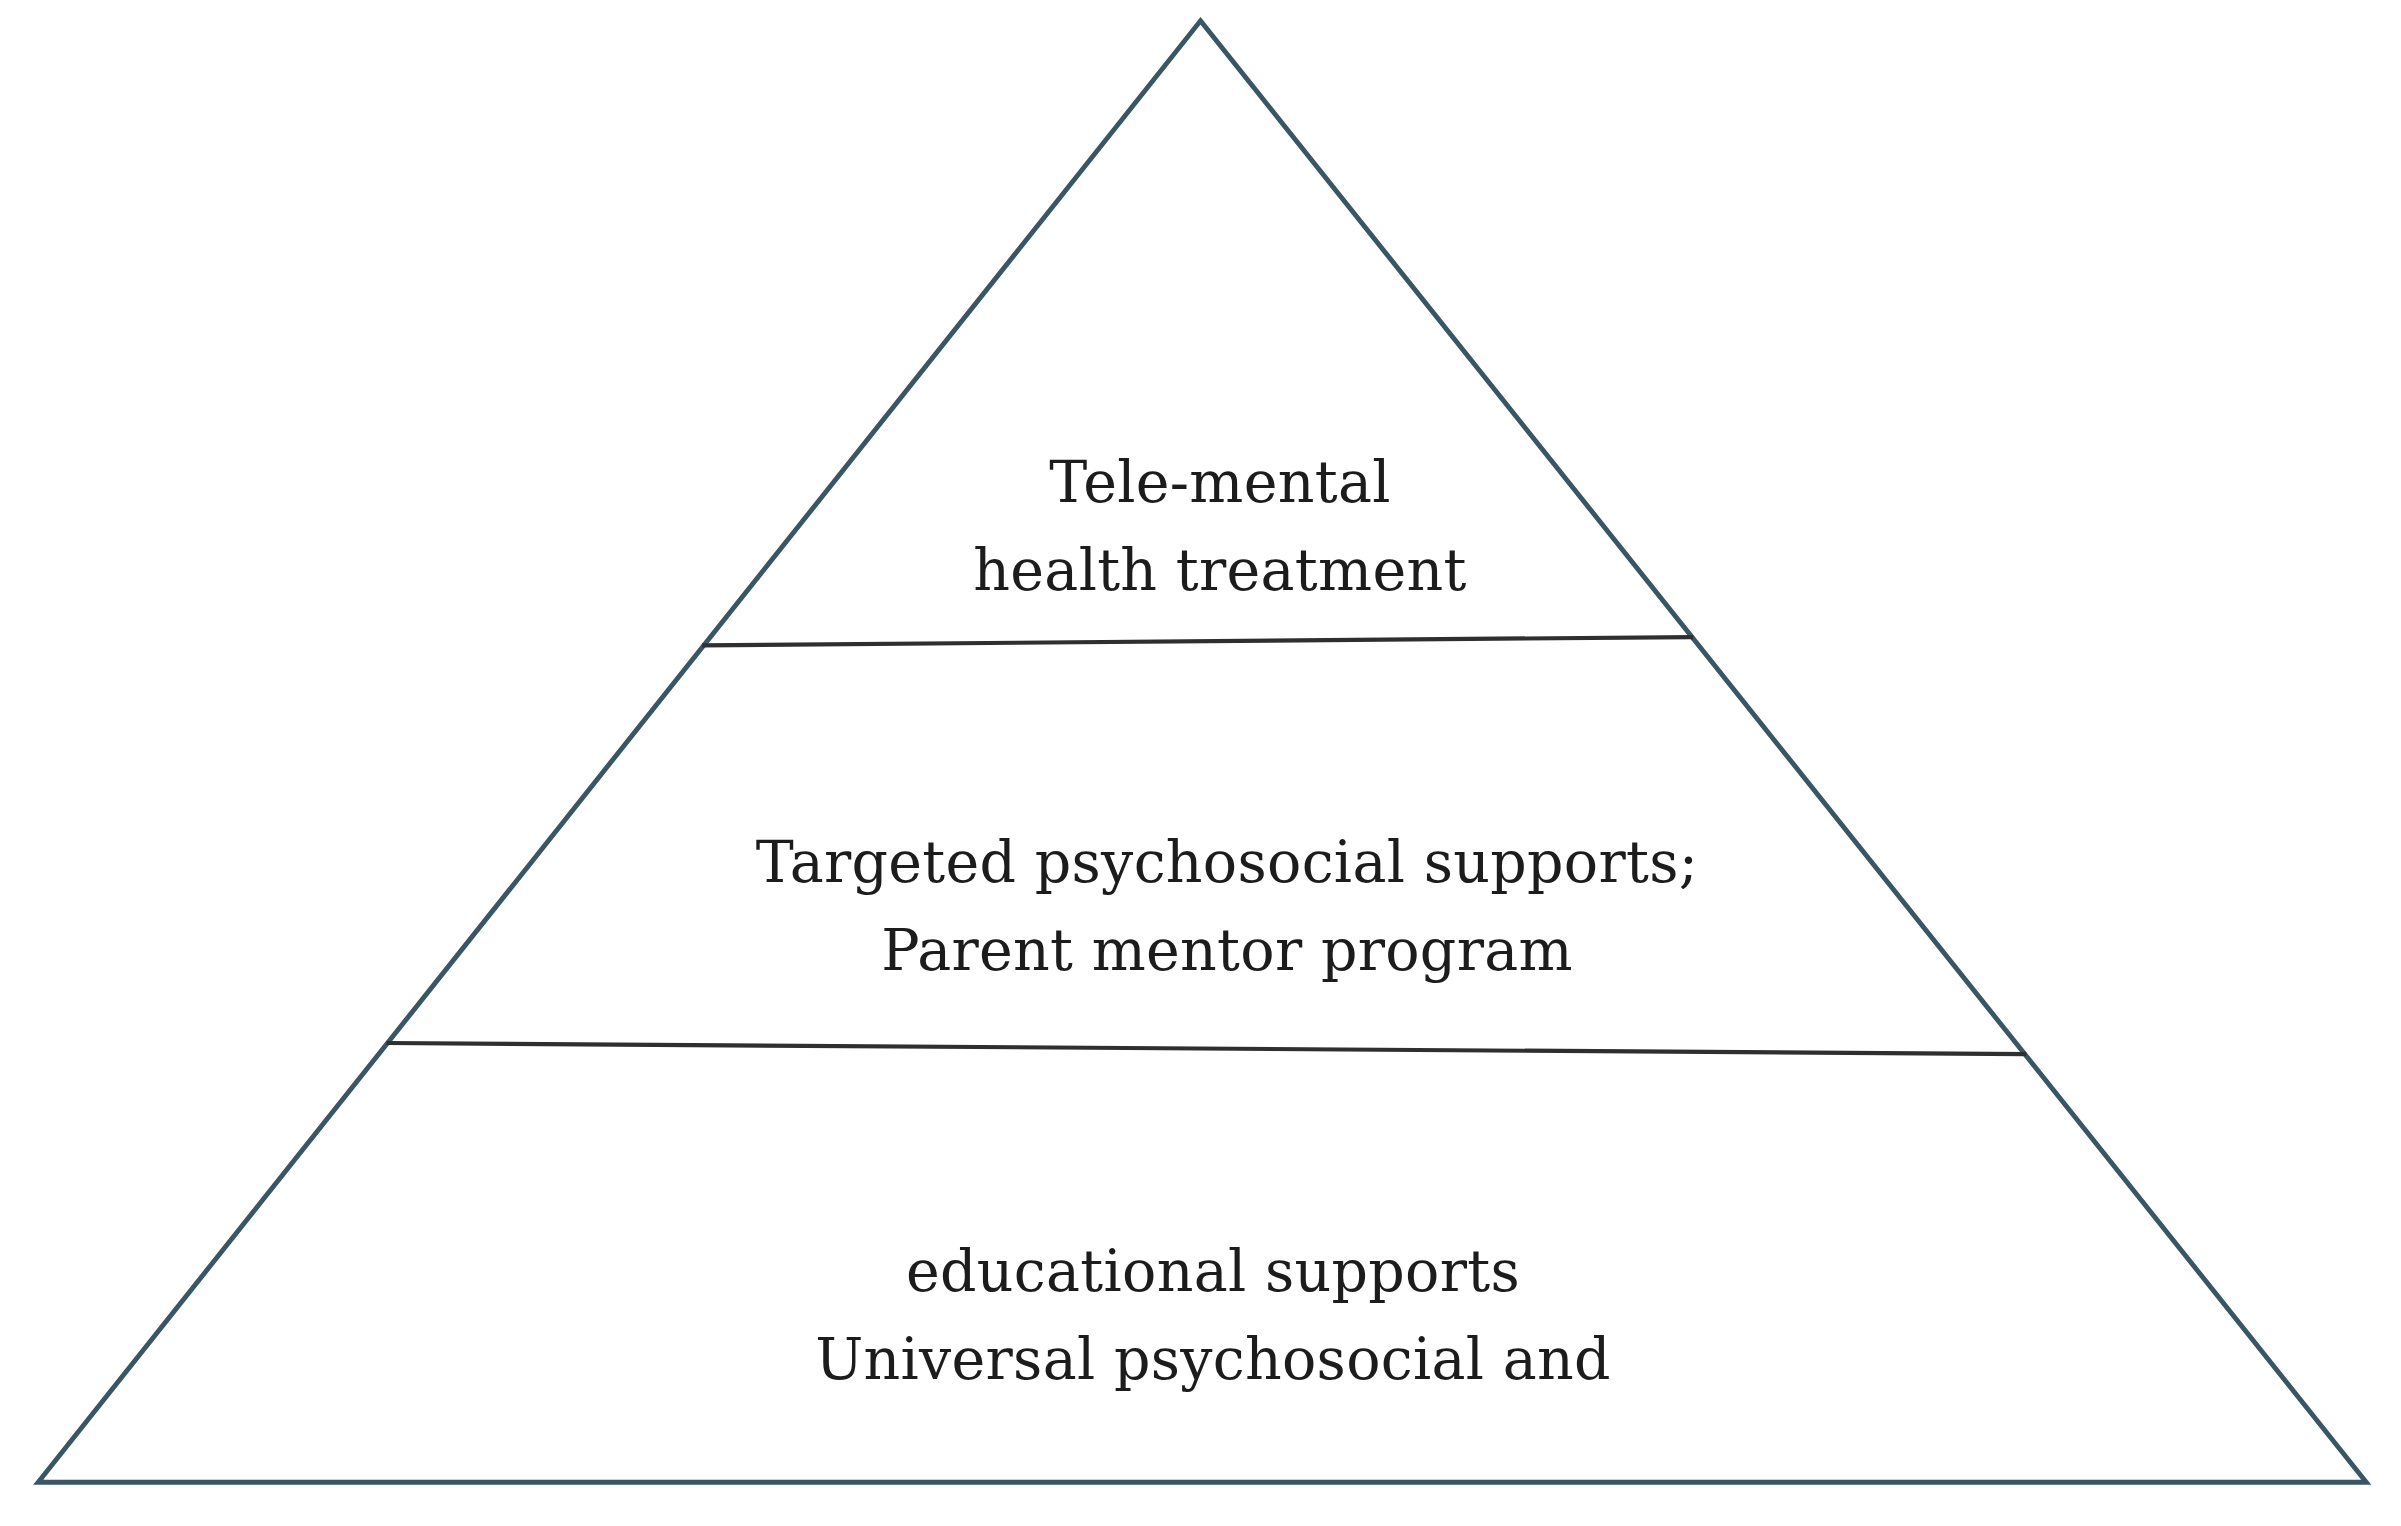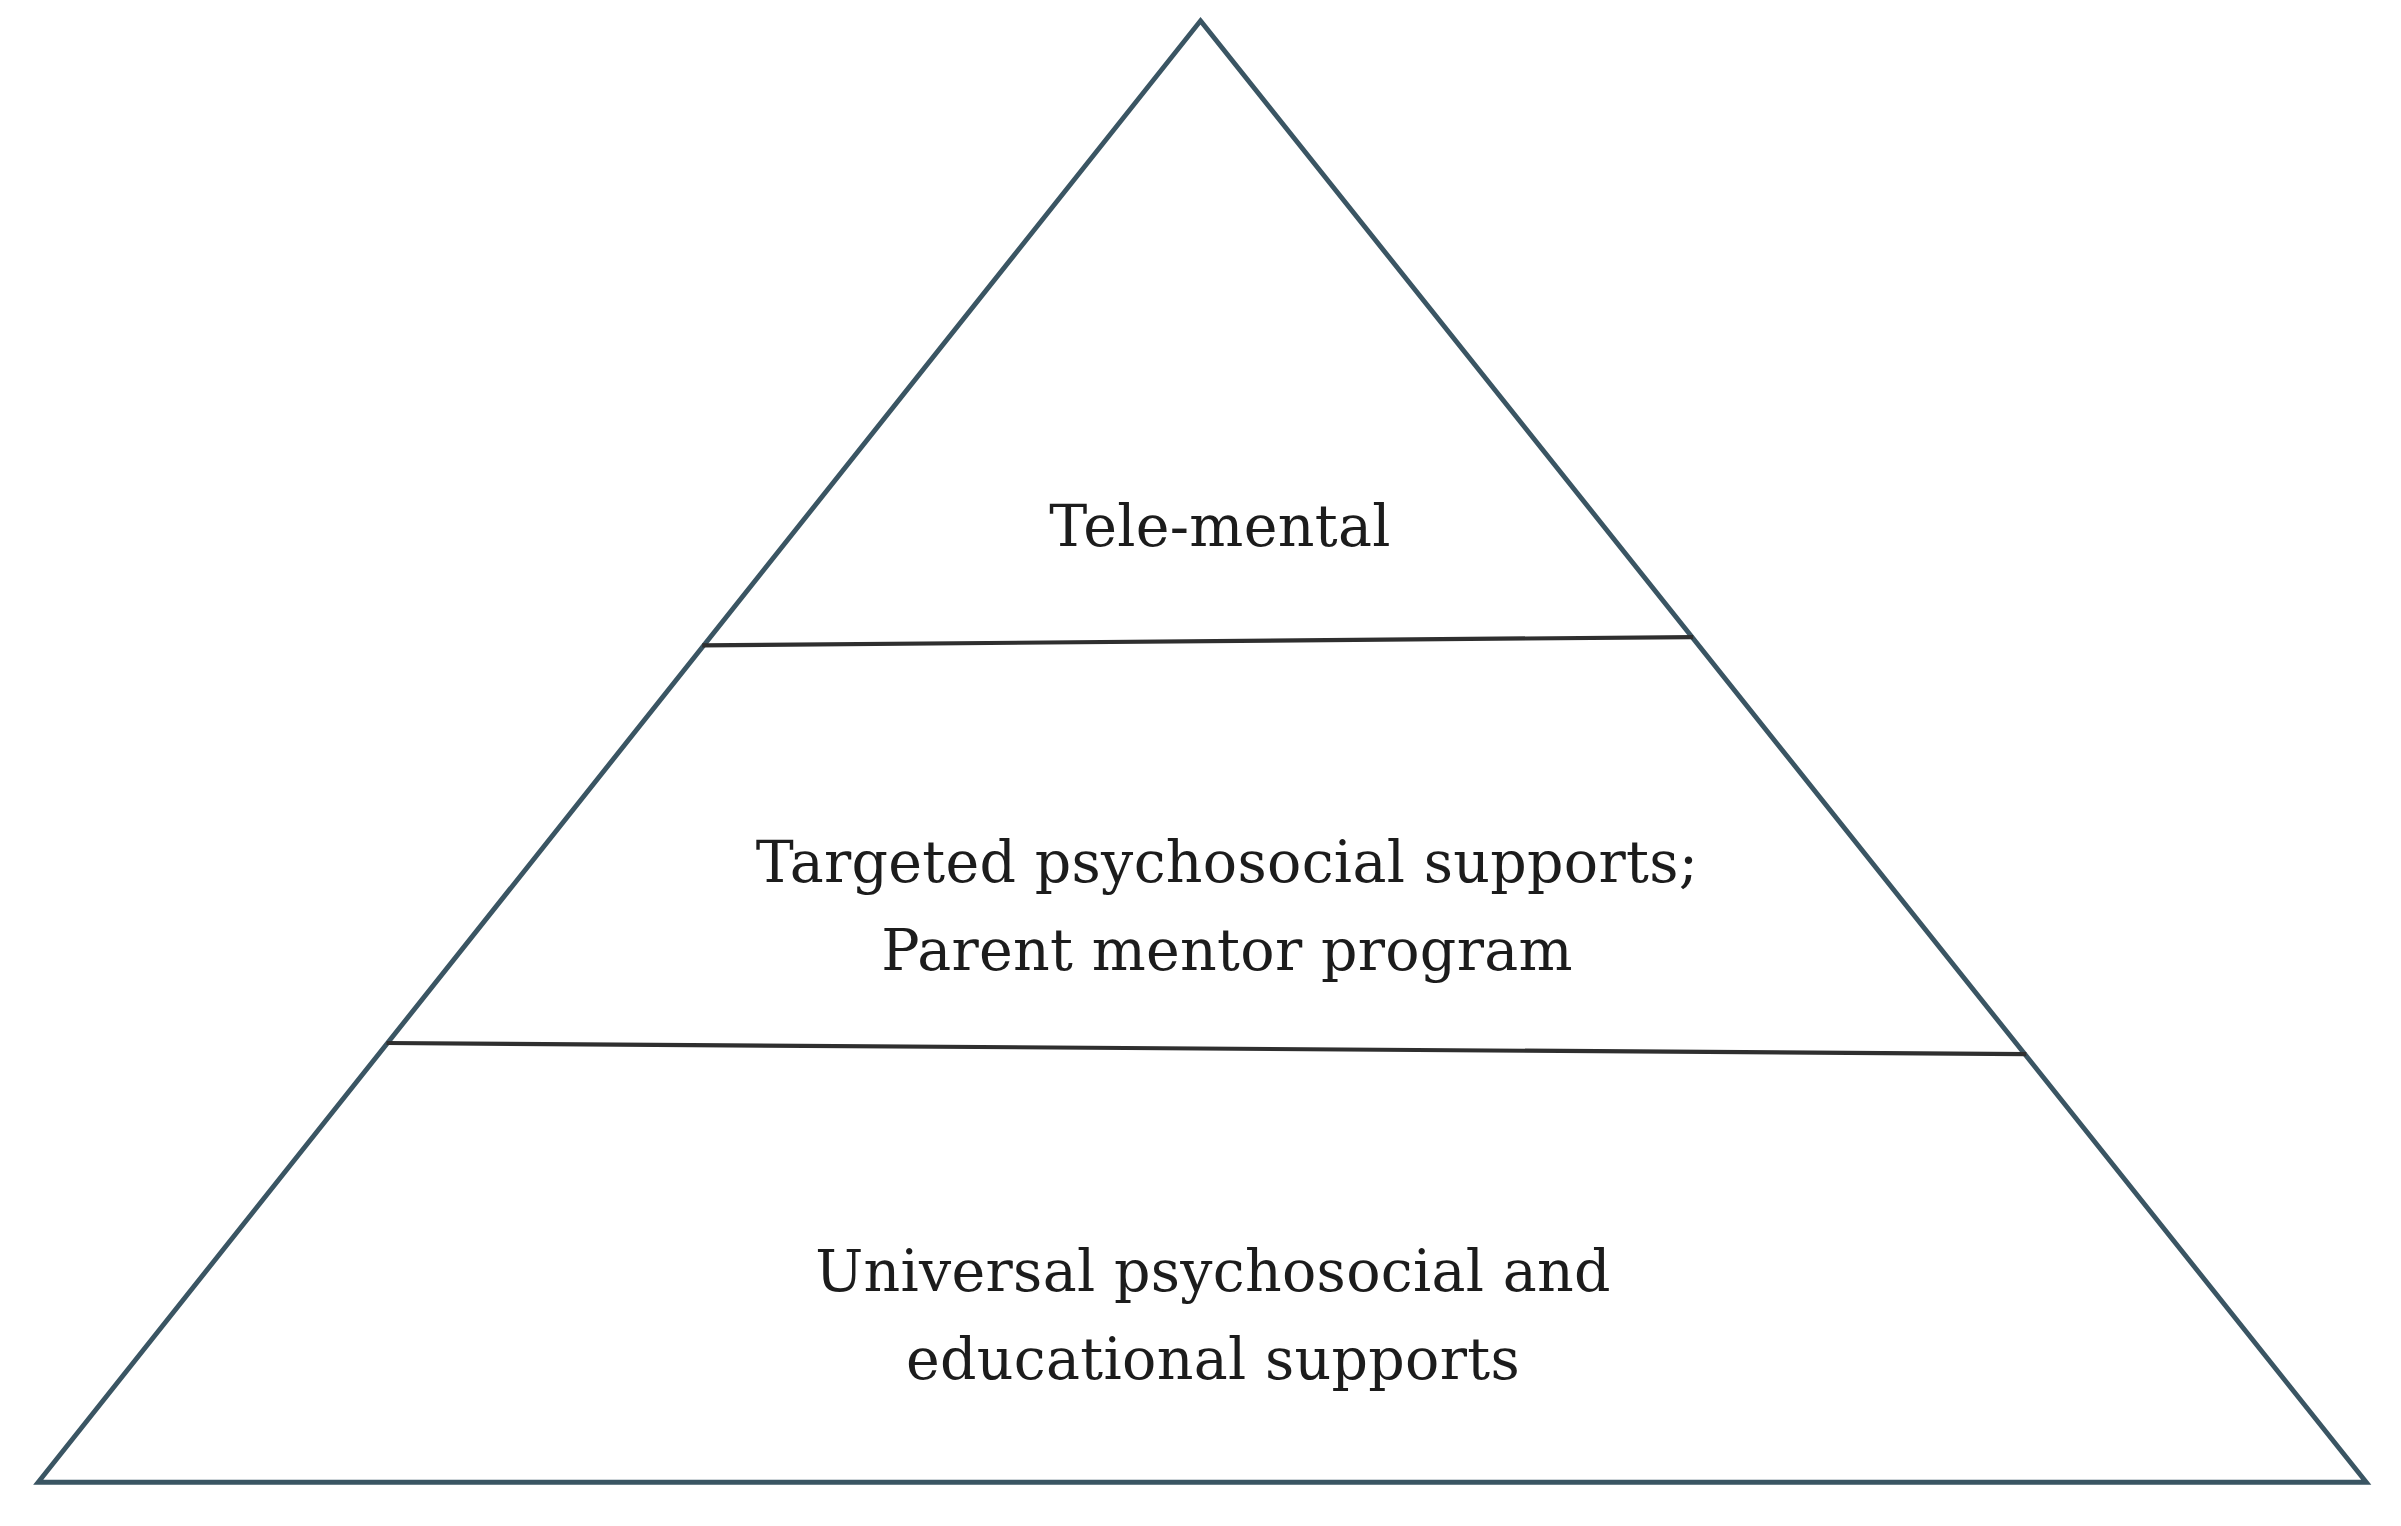--- a/index.html
+++ b/index.html
@@ -44,26 +44,27 @@
 <div class="stage" style="--bg: #ffffff; --text: #1c1c1c;">
 
   <svg class="pyramid" viewBox="0 0 3460 2199">
     <polygon points="1730,30 3410,2136 55,2136" fill="none" stroke-width="7" stroke-linejoin="miter" stroke="#3a5563"></polygon>
     <line x1="1012" y1="930" x2="2440" y2="918" stroke-width="6" stroke="#2f2f2f"></line>
     <line x1="557" y1="1503" x2="2920" y2="1519" stroke-width="6" stroke="#2f2f2f"></line>
   </svg>
 
   <div class="tier-label" id="tier1">
     <span class="line">Tele-mental</span>
+    <span class="line">health treatment</span>
   </div>
 
   <div class="tier-label" id="tier2">
     <span class="line">Targeted psychosocial supports;</span>
     <span class="line">Parent mentor program</span>
   </div>
 
   <div class="tier-label" id="tier3">
+    <span class="line">educational supports</span>
     <span class="line">Universal psychosocial and</span>
-    <span class="line">educational supports</span>
   </div>
 
 </div>
 
 
 </body></html>

